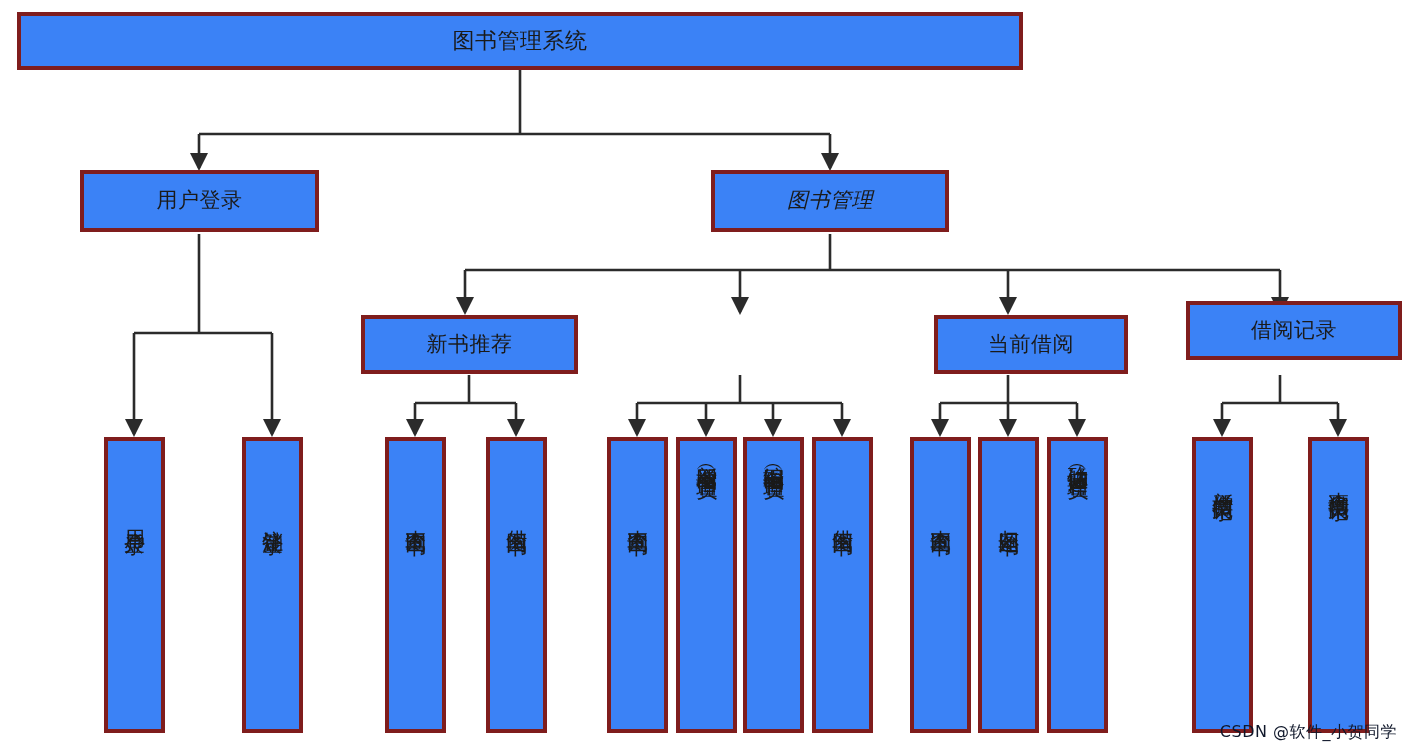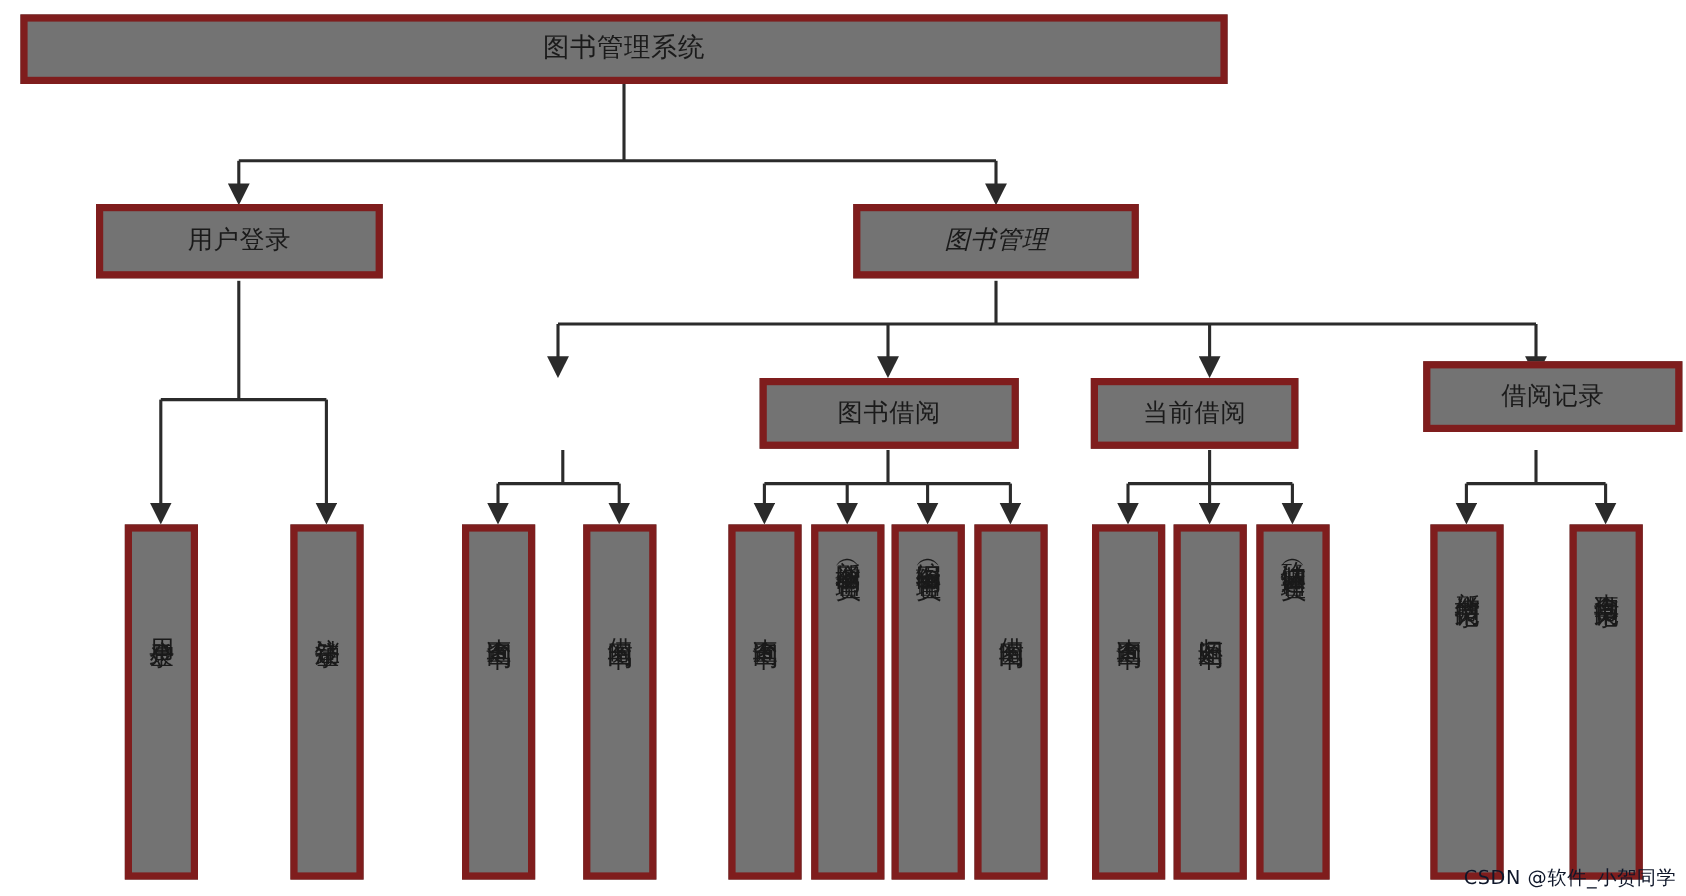--- a/index.html
+++ b/index.html
@@ -21,22 +21,22 @@
   #edge-layer {
     position: absolute;
     left: 0;
     top: 0;
     width: 1405px;
     height: 747px;
   }
   .node {
     position: absolute;
     box-sizing: border-box;
-    background: #737373;
-    border: 6px solid #7f1d1d;
+    background: #3b82f6;
+    border: 4px solid #7f1d1d;
     display: flex;
     align-items: center;
     justify-content: center;
     z-index: 2;
   }
   .node .node-label {
     color: #1a1a1a;
     text-align: center;
     line-height: 1.12;
     letter-spacing: 0.5px;
@@ -143,24 +143,24 @@
     <span class="node-label">图书管理系统</span>
   </div>
 
   <div class="node horiz" style="left:80px; top:170px; width:239px; height:62px;">
     <span class="node-label">用户登录</span>
   </div>
   <div class="node horiz" style="left:711px; top:170px; width:238px; height:62px;font-style:italic;">
     <span class="node-label">图书管理</span>
   </div>
 
-  <div class="node horiz" style="left:633px; top:315px; width:216px; height:59px;">
-    <span class="node-label">图书借阅</span>
-  </div>
-  <div class="node horiz" style="left:909px; top:315px; width:173px; height:59px;">
+  <div class="node horiz" style="left:361px; top:315px; width:217px; height:59px;">
+    <span class="node-label">新书推荐</span>
+  </div>
+  <div class="node horiz" style="left:934px; top:315px; width:194px; height:59px;">
     <span class="node-label">当前借阅</span>
   </div>
   <div class="node horiz" style="left:1172px; top:301px; width:216px; height:59px;margin-left:14px;">
     <span class="node-label">借阅记录</span>
   </div>
 
   <div class="node vert short" style="left:104px; top:437px; width:61px; height:296px;">
     <span class="node-label">用户登录</span>
   </div>
   <div class="node vert short" style="left:242px; top:437px; width:61px; height:296px;">

